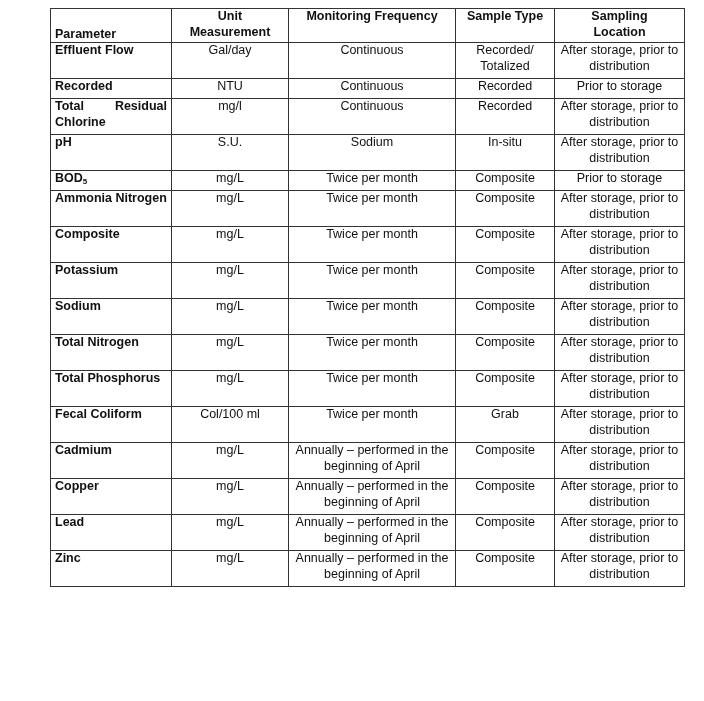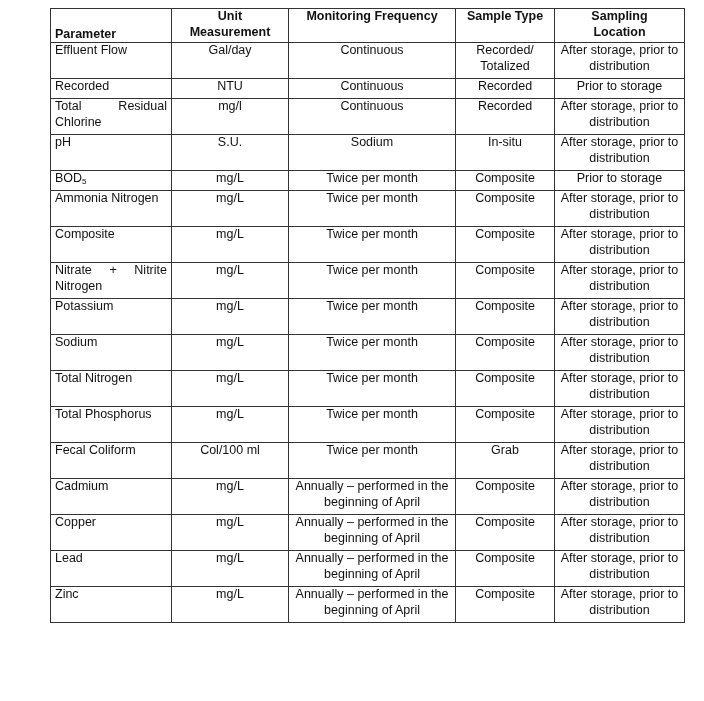--- a/index.html
+++ b/index.html
@@ -3,21 +3,21 @@
 <meta charset="utf-8">
 <style>
   html, body { margin:0; padding:0; background:#ffffff; }
   body { width:704px; height:701px; position:relative; overflow:hidden;
          font-family:"Liberation Sans", sans-serif; color:#111; }
   table { position:absolute; left:50px; top:8px; border-collapse:collapse;
           font-size:12.5px; line-height:15.5px; table-layout:fixed; }
   td, th { border:1px solid #333; padding:0 4px; vertical-align:top; }
   th { font-weight:bold; vertical-align:top; }
   th.param { text-align:left; vertical-align:bottom;margin-left:48px; }
-  td.param { text-align:justify; text-align-last:left; }
+  td.param { text-align:justify; text-align-last:left;font-weight:bold; }
   td.c { text-align:center; }
   col.c1 { width:121px; } col.c2 { width:117px; } col.c3 { width:167px; }
   col.c4 { width:99px; } col.c5 { width:130px; }
   tr.head { height:34px; }
   tr.r1 { height:36px; } tr.r2 { height:20px; }
   sub { font-size:8px; vertical-align:-2px; line-height:0; }
 </style>
 </head>
 <body>
 
@@ -82,27 +82,20 @@
         <td class="c"><span>After storage, prior to distribution</span></td>
       </tr>
       <tr class="r1">
         <td class="param"><span>Composite</span></td>
         <td class="c"><span>mg/L</span></td>
         <td class="c"><span>Twice per month</span></td>
         <td class="c"><span>Composite</span></td>
         <td class="c"><span>After storage, prior to distribution</span></td>
       </tr>
       <tr class="r1">
-        <td class="param"><span>Nitrate + Nitrite Nitrogen</span></td>
-        <td class="c"><span>mg/L</span></td>
-        <td class="c"><span>Twice per month</span></td>
-        <td class="c"><span>Composite</span></td>
-        <td class="c"><span>After storage, prior to distribution</span></td>
-      </tr>
-      <tr class="r1">
         <td class="param"><span>Potassium</span></td>
         <td class="c"><span>mg/L</span></td>
         <td class="c"><span>Twice per month</span></td>
         <td class="c"><span>Composite</span></td>
         <td class="c"><span>After storage, prior to distribution</span></td>
       </tr>
       <tr class="r1">
         <td class="param"><span>Sodium</span></td>
         <td class="c"><span>mg/L</span></td>
         <td class="c"><span>Twice per month</span></td>

